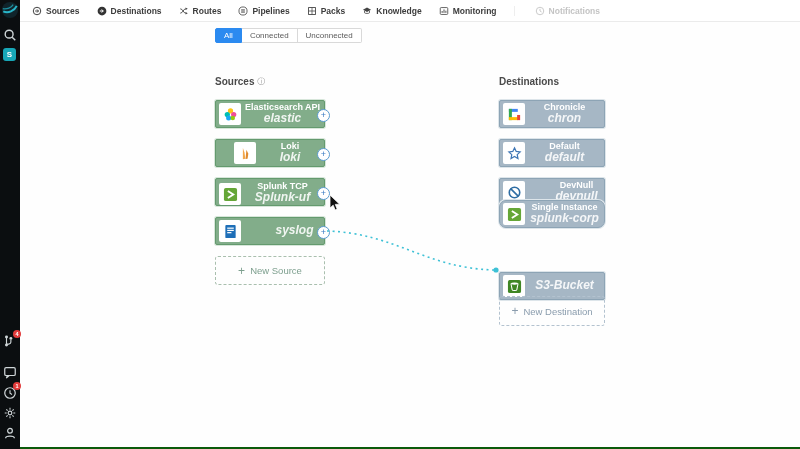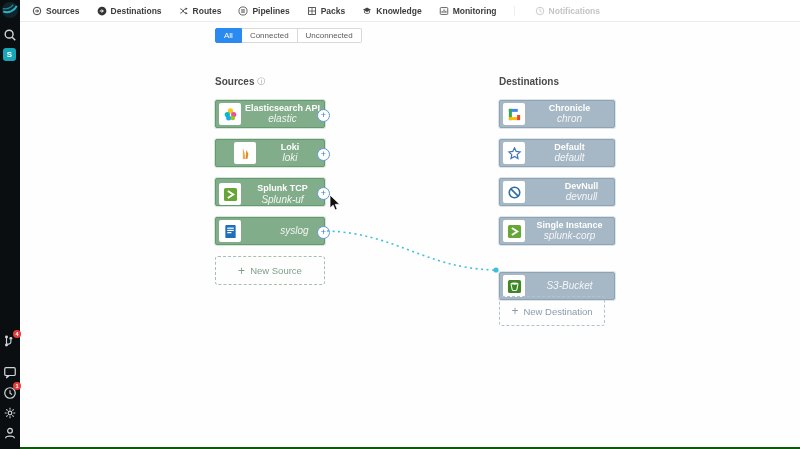--- a/index.html
+++ b/index.html
@@ -32,27 +32,27 @@
   .filter-btn.active{background:#2b8af0;border-color:#2b8af0;color:#fff;}
 
   
   .col-header{position:absolute;top:56px;font-size:10px;font-weight:bold;color:#4a4a4a;margin-top:20px;}
   .col-header .info{font-weight:normal;color:#9a9a9a;font-size:8px;vertical-align:1px;}
 
   
   .card{position:absolute;height:28px;border-radius:2px;display:flex;align-items:center;
     box-sizing:border-box;padding-left:3px;cursor:pointer;}
   .card.src{left:215px;width:110px;background:#82ad8a;border:1px solid #649a6e;box-shadow:0 0 0 1px #d7e6da;}
-  .card.dst{left:499px;width:116px;background:#a6b7c5;border:1px solid #8da4b5;box-shadow:0 0 0 1px #dde5ea;}
+  .card.dst{left:499px;width:106px;background:#a6b7c5;border:1px solid #8da4b5;box-shadow:0 0 0 1px #dde5ea;}
   .icon-box{width:22px;height:22px;background:#fff;border-radius:2px;display:flex;align-items:center;
     justify-content:center;flex:none;}
   .icon-box svg{width:15px;height:15px;display:block;}
   .card-text{flex:1;text-align:center;line-height:1.15;overflow:hidden;}
   .card-title{display:block;font-size:9px;font-weight:bold;color:#fff;}
-  .card-sub{display:block;font-size:10px;font-style:italic;color:rgba(255,255,255,0.88);}
+  .card-sub{display:block;font-size:12px;font-style:italic;color:rgba(255,255,255,0.88);font-weight:bold;}
   .plus-btn{position:absolute;right:-6px;top:8px;width:11px;height:11px;border-radius:50%;background:#fff;
     border:1px solid #5b9bd0;color:#3b7cc4;font-size:9px;line-height:10px;text-align:center;cursor:pointer;z-index:4;}
 
   .new-btn{position:absolute;box-sizing:border-box;border:1.5px dashed #a9bfae;border-radius:3px;
     display:flex;align-items:center;justify-content:center;gap:5px;font-size:9.5px;color:#7d9f8e;
     background:transparent;cursor:pointer;}
   .new-btn .plus-glyph{font-size:12px;line-height:1;}
   .new-btn.dst-style{border-color:#b3c2cf;color:#8a9cad;}
 
   .overlay{position:absolute;left:0;top:0;width:800px;height:449px;pointer-events:none;z-index:6;}
@@ -293,21 +293,21 @@
           <svg viewBox="0 0 16 16">
             <circle cx="8" cy="8" r="5.6" fill="none" stroke="#2e6da4" stroke-width="1.7"></circle>
             <path d="M4.1 4.1L11.9 11.9" stroke="#2e6da4" stroke-width="1.7"></path>
           </svg>
         </span>
         <span class="card-text">
           <span class="card-title">DevNull</span>
           <span class="card-sub">devnull</span>
         </span>
       </div>
-      <div class="card dst" style="top: 217px;">
+      <div class="card dst" style="top: 200px; border-radius: 7px;">
         <span class="icon-box">
           <svg viewBox="0 0 16 16">
             <rect x="1" y="1" width="14" height="14" rx="2" fill="#65a637"></rect>
             <path d="M5.2 4.2L11 8l-5.8 3.8" fill="none" stroke="#fff" stroke-width="2"></path>
           </svg>
         </span>
         <span class="card-text">
           <span class="card-title">Single Instance</span>
           <span class="card-sub">splunk-corp</span>
         </span>

